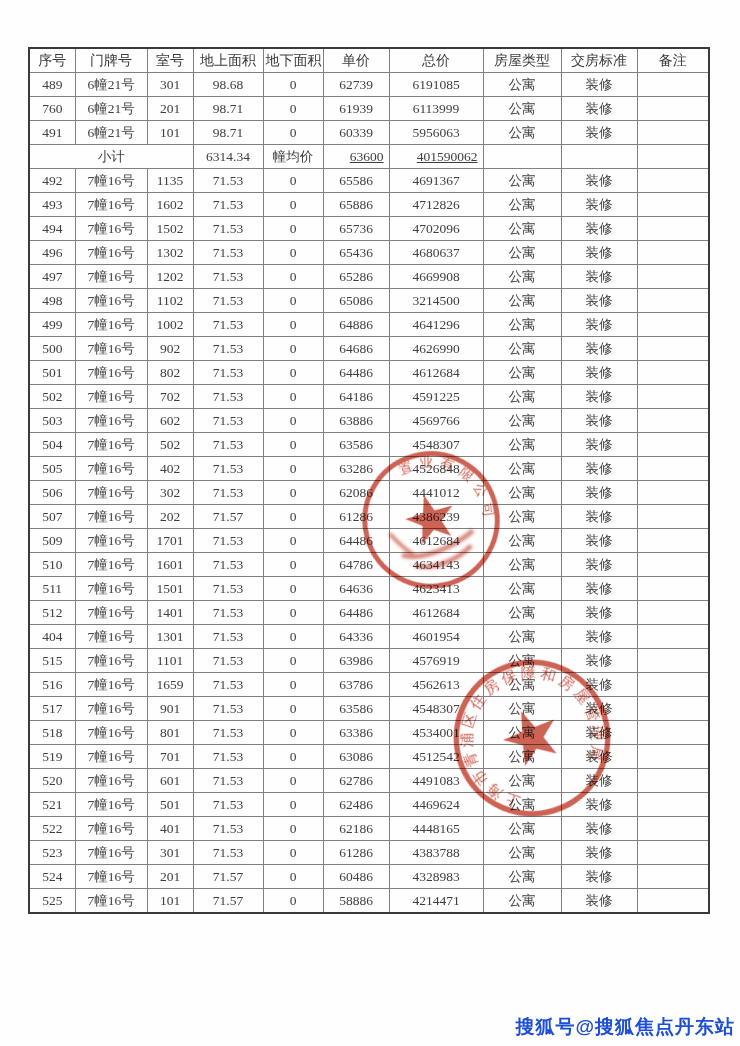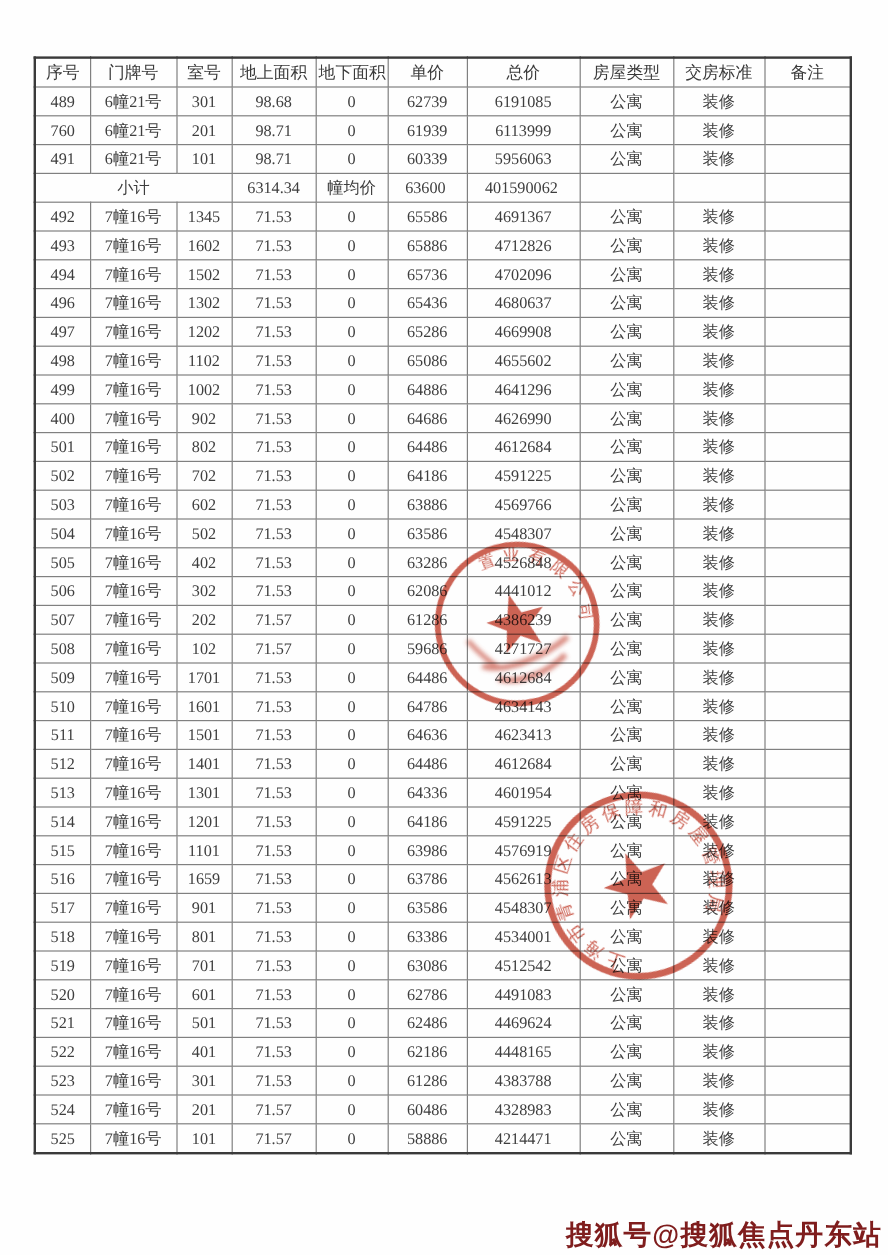--- a/index.html
+++ b/index.html
@@ -14,29 +14,29 @@
     border:2px solid #3a3a3a;
   }
   table.price th, table.price td{
     border:1px solid #808080;
     height:23px;padding:0 2px;
     text-align:center;vertical-align:middle;
     font-size:13.5px;font-weight:normal;color:#3e3e3e;
     white-space:nowrap;overflow:hidden;
   }
   table.price th{font-size:14px;color:#3a3a3a;}
-  table.price td.r{text-align:center;padding-right:5px;}
+  table.price td.r{text-align:right;padding-right:5px;text-decoration:underline;}
   .stamp{position:absolute;opacity:.82;mix-blend-mode:multiply;pointer-events:none;}
   .stamp1{left:352px;top:441px;width:158px;height:158px;transform:rotate(-16deg);}
   .stamp2{left:443px;top:649px;width:178px;height:178px;transform:rotate(-22deg);}
   .watermark{
     position:absolute;top:1014px;right:5px;
     font-family:"Liberation Sans","DejaVu Sans",sans-serif;
-    font-weight:bold;font-size:23px;letter-spacing:1px;
-    color:#7f1d1d;text-shadow:1px 1px 0 rgba(255,255,255,.95), -1px -1px 0 rgba(255,255,255,.6);
+    font-weight:bold;font-size:19px;letter-spacing:1px;
+    color:#1d4ed8;text-shadow:1px 1px 0 rgba(255,255,255,.95), -1px -1px 0 rgba(255,255,255,.6);
   }
 </style>
 </head>
 <body>
 
 <div class="page">
 
   <table class="price">
     <colgroup>
       <col style="width:46px">
@@ -107,21 +107,21 @@
           <td>幢均价</td>
           <td class="r">63600</td>
           <td class="r">401590062</td>
           <td></td>
           <td></td>
           <td></td>
         </tr>
         <tr>
           <td>492</td>
           <td>7幢16号</td>
-          <td>1345</td>
+          <td>1135</td>
           <td>71.53</td>
           <td>0</td>
           <td>65586</td>
           <td>4691367</td>
           <td>公寓</td>
           <td>装修</td>
           <td></td>
         </tr>
         <tr>
           <td>493</td>
@@ -171,39 +171,39 @@
           <td>装修</td>
           <td></td>
         </tr>
         <tr>
           <td>498</td>
           <td>7幢16号</td>
           <td>1102</td>
           <td>71.53</td>
           <td>0</td>
           <td>65086</td>
-          <td>4655602</td>
+          <td>3214500</td>
           <td>公寓</td>
           <td>装修</td>
           <td></td>
         </tr>
         <tr>
           <td>499</td>
           <td>7幢16号</td>
           <td>1002</td>
           <td>71.53</td>
           <td>0</td>
           <td>64886</td>
           <td>4641296</td>
           <td>公寓</td>
           <td>装修</td>
           <td></td>
         </tr>
         <tr>
-          <td>400</td>
+          <td>500</td>
           <td>7幢16号</td>
           <td>902</td>
           <td>71.53</td>
           <td>0</td>
           <td>64686</td>
           <td>4626990</td>
           <td>公寓</td>
           <td>装修</td>
           <td></td>
         </tr>
@@ -285,32 +285,20 @@
           <td>202</td>
           <td>71.57</td>
           <td>0</td>
           <td>61286</td>
           <td>4386239</td>
           <td>公寓</td>
           <td>装修</td>
           <td></td>
         </tr>
         <tr>
-          <td>508</td>
-          <td>7幢16号</td>
-          <td>102</td>
-          <td>71.57</td>
-          <td>0</td>
-          <td>59686</td>
-          <td>4271727</td>
-          <td>公寓</td>
-          <td>装修</td>
-          <td></td>
-        </tr>
-        <tr>
           <td>509</td>
           <td>7幢16号</td>
           <td>1701</td>
           <td>71.53</td>
           <td>0</td>
           <td>64486</td>
           <td>4612684</td>
           <td>公寓</td>
           <td>装修</td>
           <td></td>
@@ -345,39 +333,27 @@
           <td>1401</td>
           <td>71.53</td>
           <td>0</td>
           <td>64486</td>
           <td>4612684</td>
           <td>公寓</td>
           <td>装修</td>
           <td></td>
         </tr>
         <tr>
-          <td>513</td>
+          <td>404</td>
           <td>7幢16号</td>
           <td>1301</td>
           <td>71.53</td>
           <td>0</td>
           <td>64336</td>
           <td>4601954</td>
-          <td>公寓</td>
-          <td>装修</td>
-          <td></td>
-        </tr>
-        <tr>
-          <td>514</td>
-          <td>7幢16号</td>
-          <td>1201</td>
-          <td>71.53</td>
-          <td>0</td>
-          <td>64186</td>
-          <td>4591225</td>
           <td>公寓</td>
           <td>装修</td>
           <td></td>
         </tr>
         <tr>
           <td>515</td>
           <td>7幢16号</td>
           <td>1101</td>
           <td>71.53</td>
           <td>0</td>

